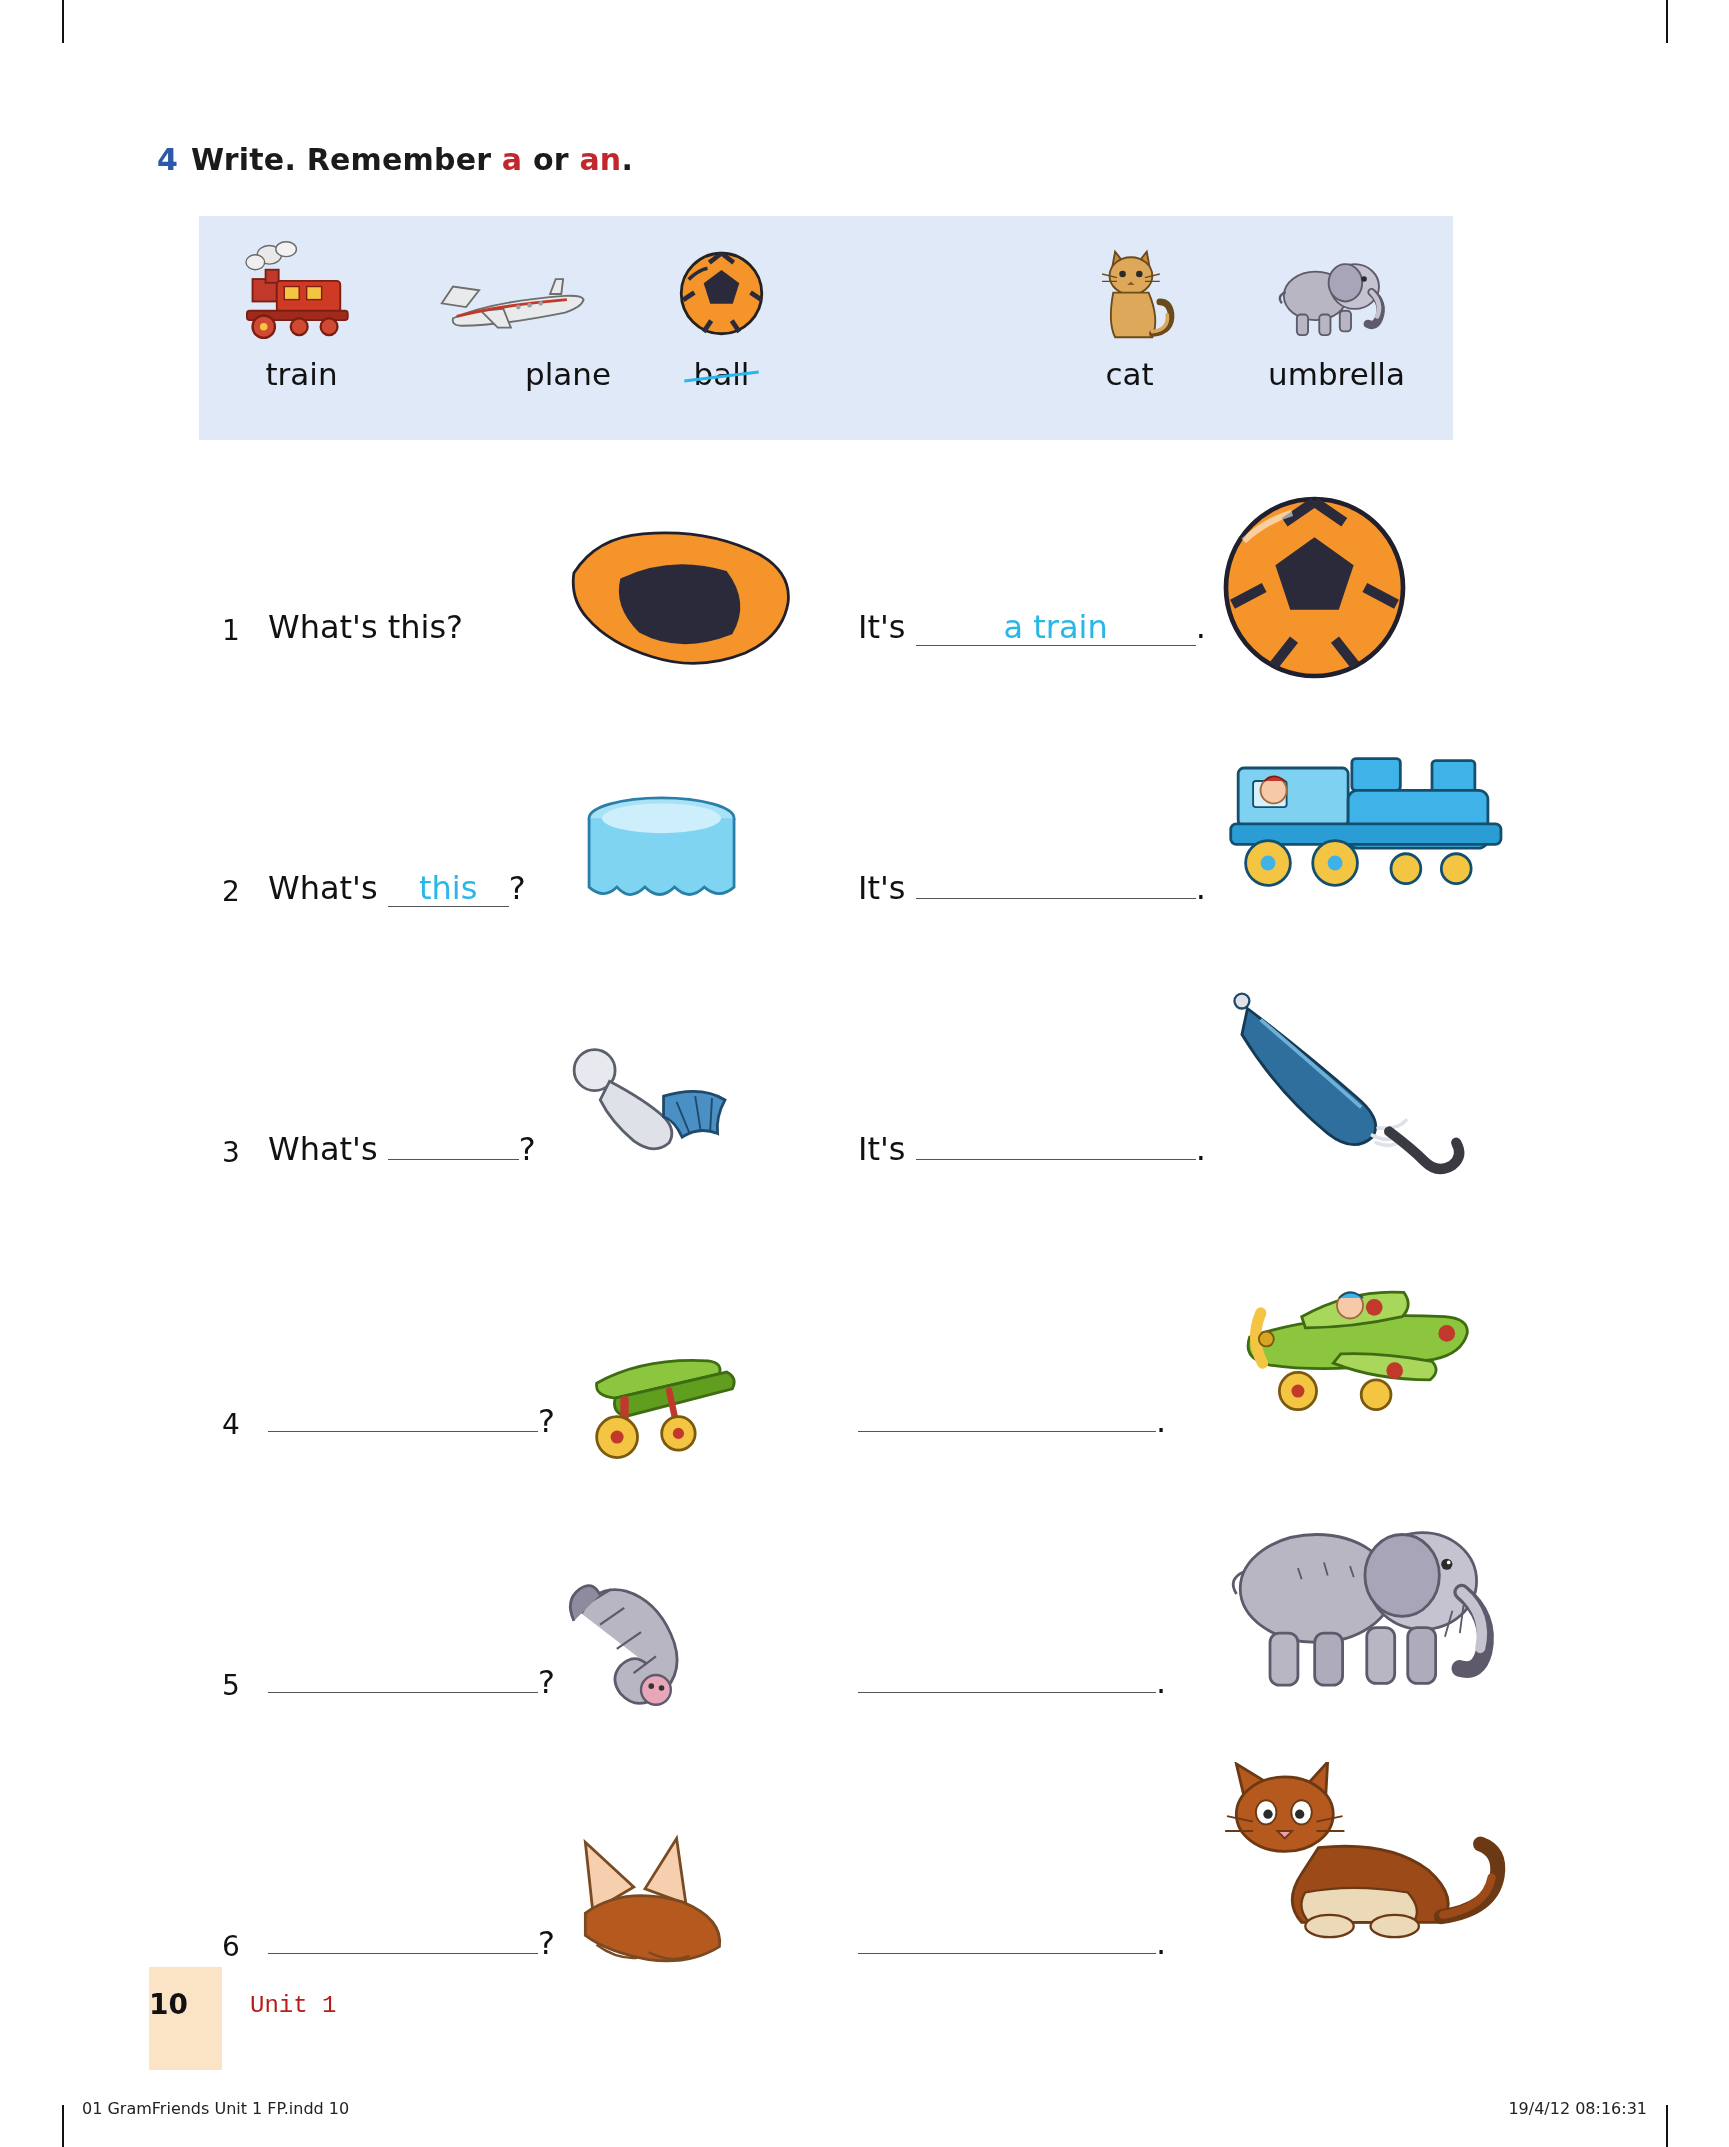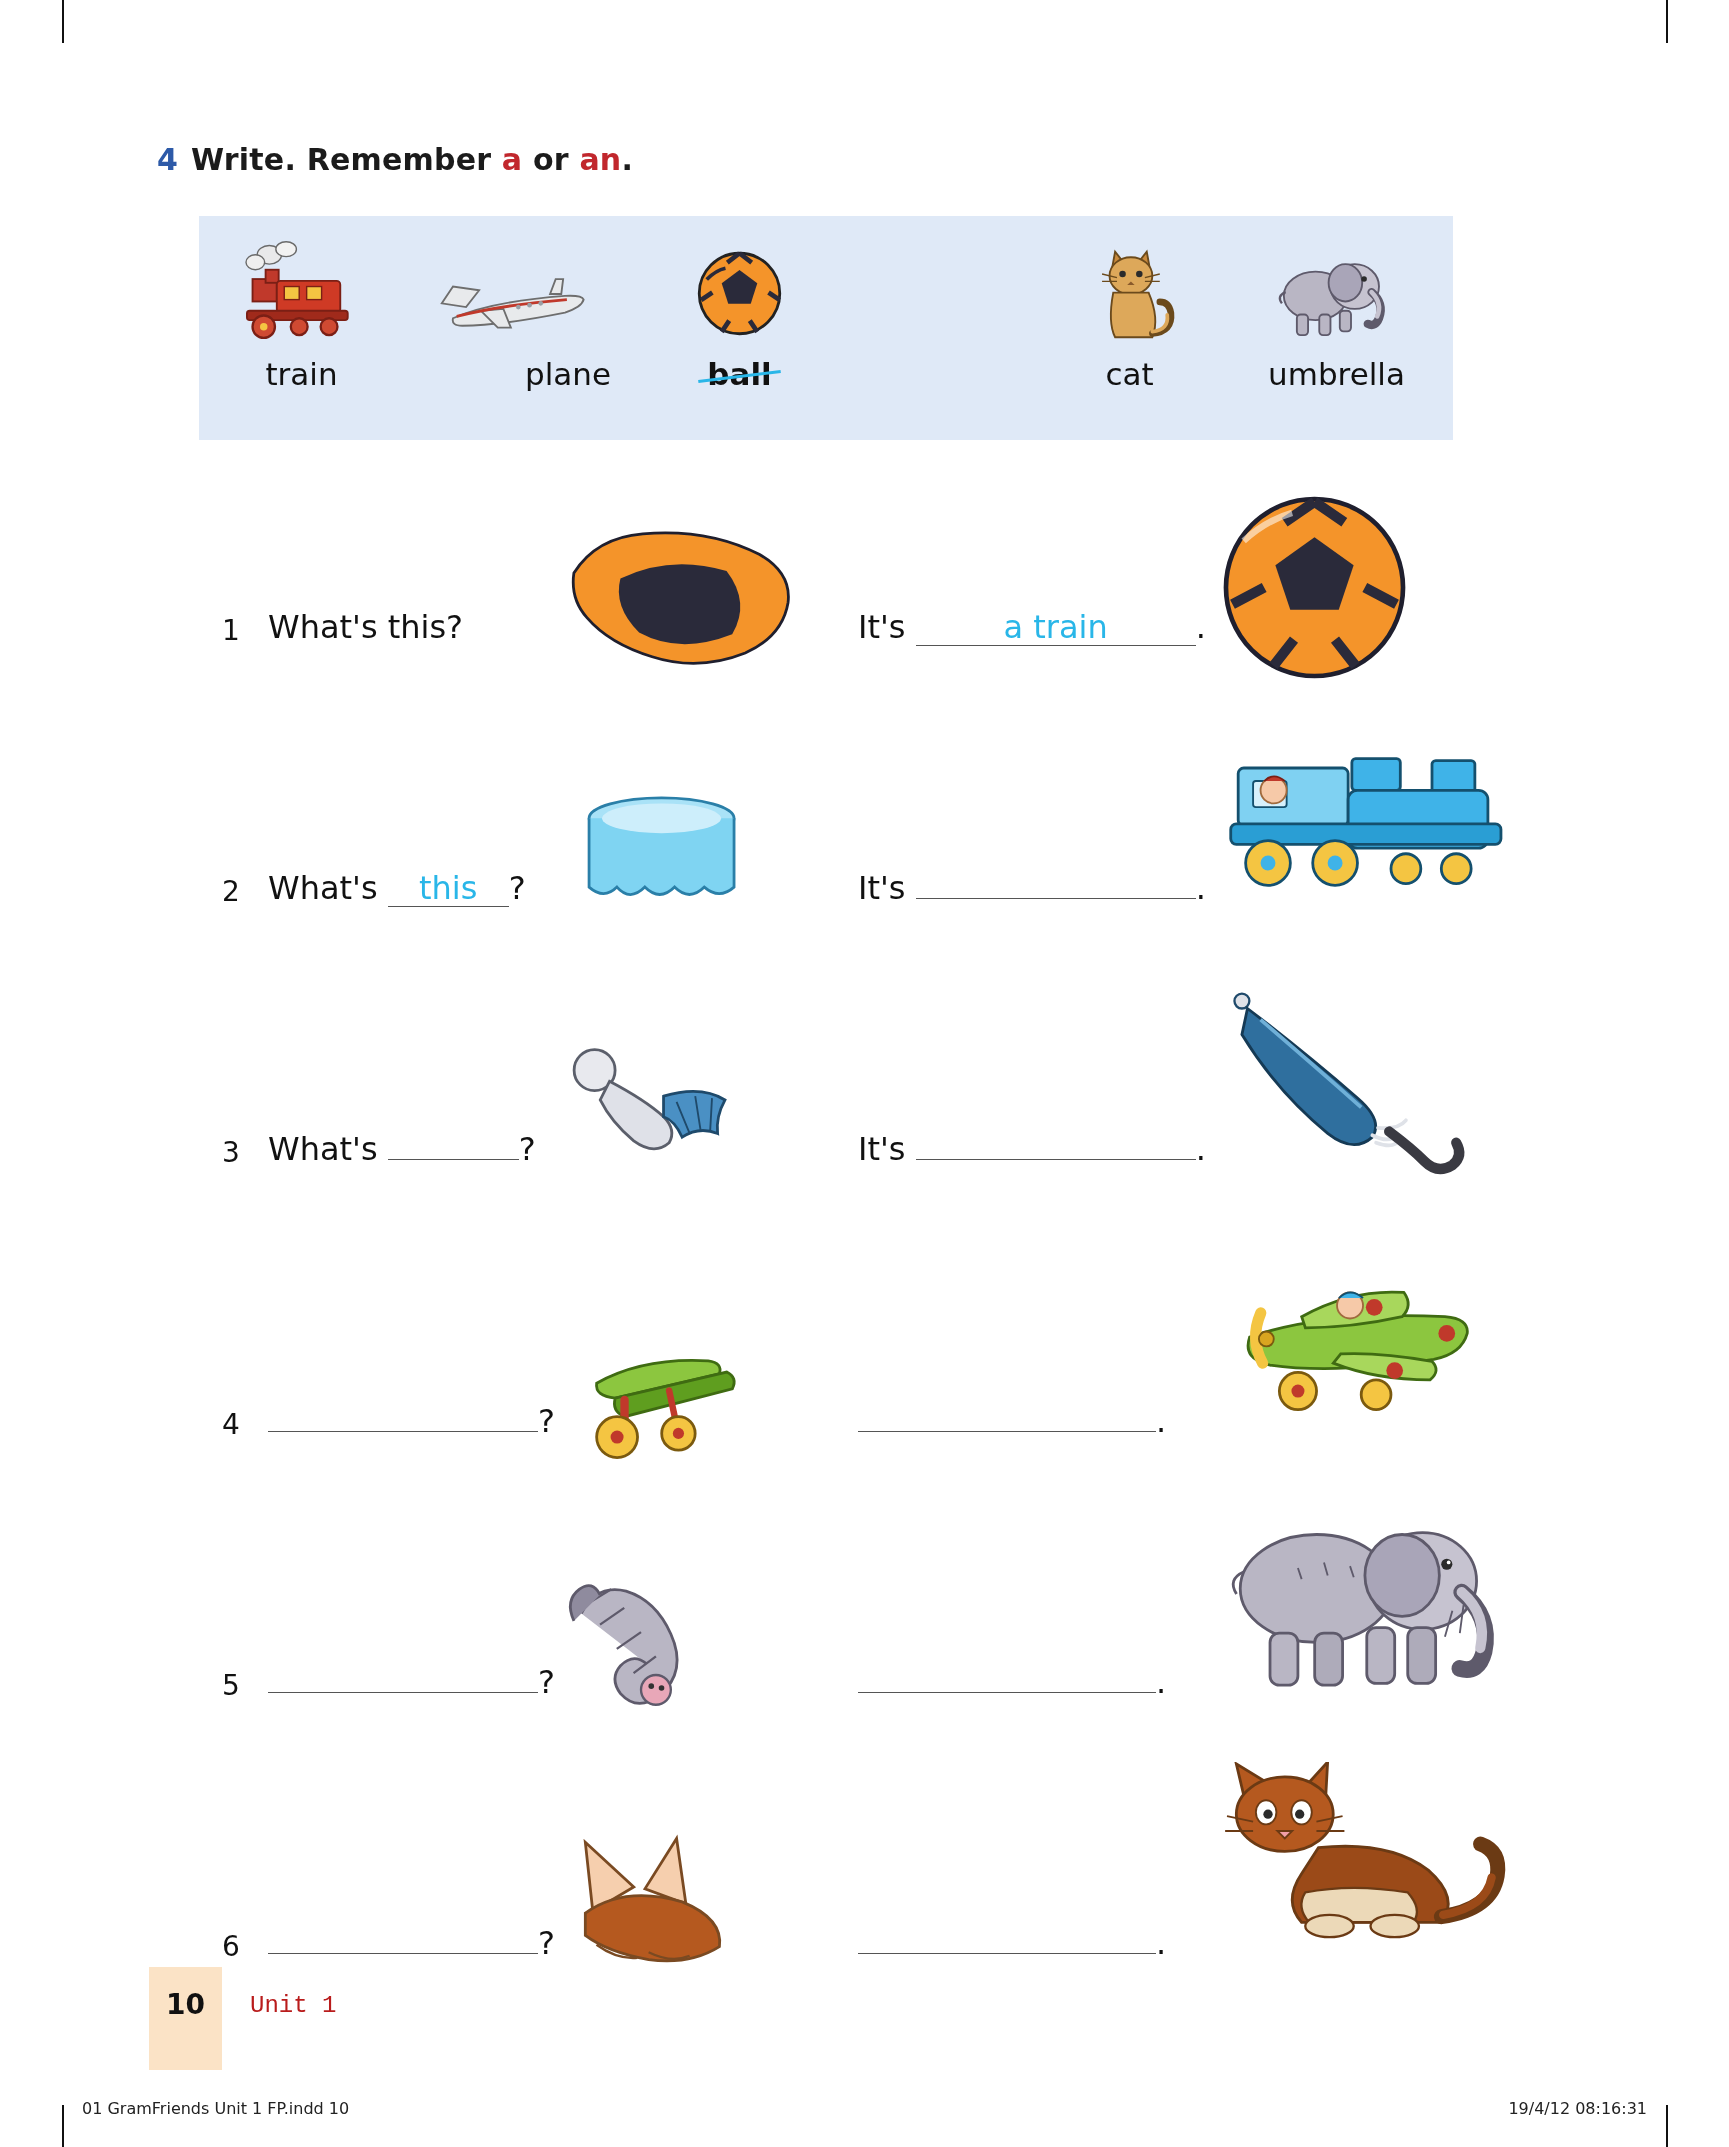--- a/index.html
+++ b/index.html
@@ -144,21 +144,20 @@
     top: 1967px;
     width: 73px;
     height: 103px;
     background: #fbe3c6;
   }
   .page-num {
     position: absolute;
     left: 149px;
     top: 1988px;
     width: 73px;
-    text-align: center;
     font-size: 28px;
     font-weight: bold;
     color: #111;
     font-family: "DejaVu Sans", sans-serif;
   }
   .unit-label {
     position: absolute;
     left: 250px;
     top: 1992px;
     font-size: 24px;
@@ -231,21 +230,21 @@
         </g>
         <path d="M34 84 Q80 72 152 66" stroke="#c0392b" stroke-width="3" fill="none"></path>
         <circle cx="100" cy="74" r="2.5" fill="#9aa0a6"></circle>
         <circle cx="112" cy="72" r="2.5" fill="#9aa0a6"></circle>
         <circle cx="124" cy="70" r="2.5" fill="#9aa0a6"></circle>
       </svg>
     </div>
     <span class="wb-label">plane</span>
   </div>
 
-  <div class="wb-item" style="left:438px;font-weight:bold;">
+  <div class="wb-item" style="left:420px;">
     <div class="wb-pic">
       <svg width="103" height="103" viewBox="0 0 110 110">
         <circle cx="55" cy="55" r="43" fill="#f4942a" stroke="#222" stroke-width="3"></circle>
         <polygon points="55,30 74,44 67,66 43,66 36,44" fill="#2a2a3a"></polygon>
         <path d="M55 12 L42 22 M55 12 L68 22" stroke="#2a2a3a" stroke-width="5" fill="none"></path>
         <path d="M14 62 L26 54 M98 62 L86 54" stroke="#2a2a3a" stroke-width="5" fill="none"></path>
         <path d="M36 96 L44 84 M74 96 L66 84" stroke="#2a2a3a" stroke-width="5" fill="none"></path>
         <path d="M20 40 Q30 30 40 28" stroke="#2a2a3a" stroke-width="4" fill="none"></path>
       </svg>
     </div>

